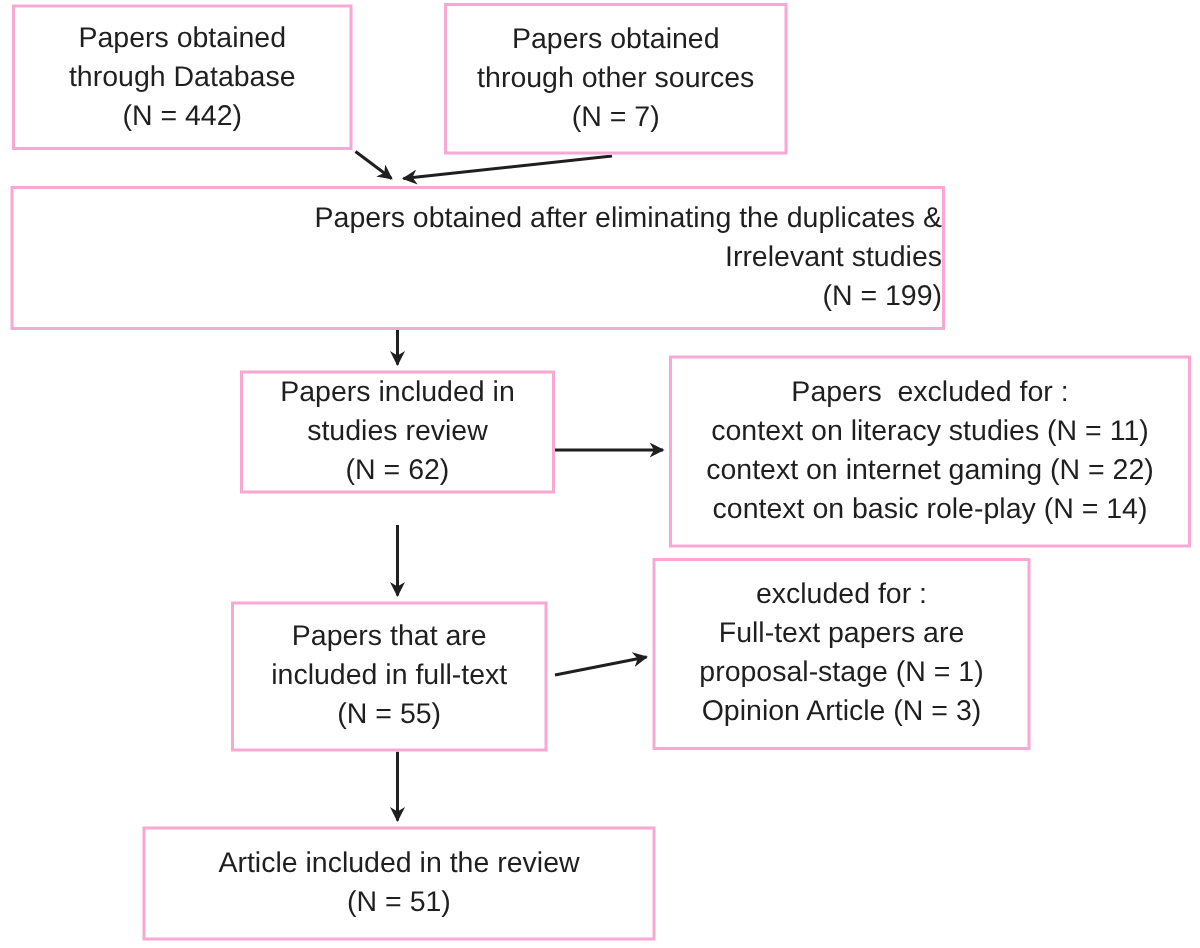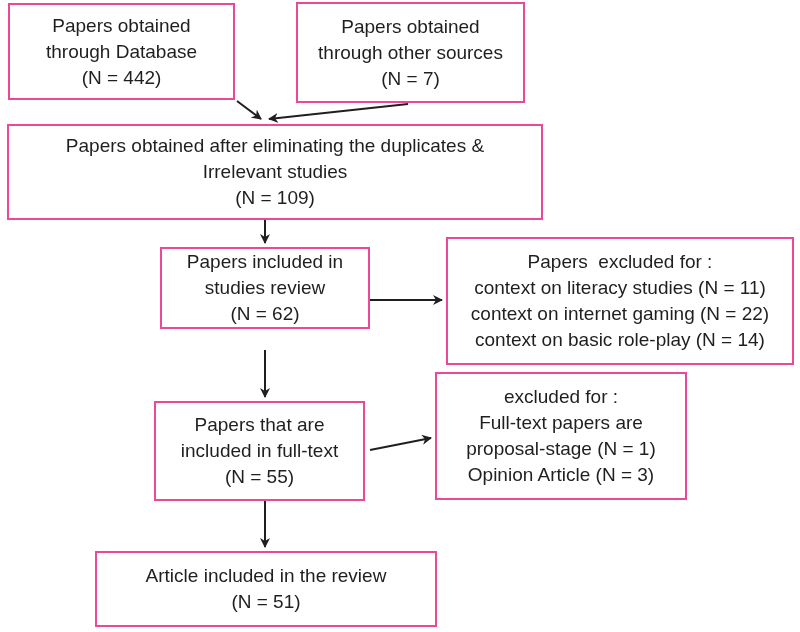--- a/index.html
+++ b/index.html
@@ -12,37 +12,37 @@
     width: 800px;
     height: 632px;
     background: #ffffff;
     font-family: "Liberation Sans", sans-serif;
     color: #1f1f1f;
     overflow: hidden;
   }
   .box {
     position: absolute;
     box-sizing: border-box;
-    border: 2px solid #ec4899;
+    border: 2px solid #f9a8d4;
     background: #ffffff;
     display: flex;
     flex-direction: column;
     align-items: center;
     justify-content: center;
     text-align: center;
     font-size: 19px;
     line-height: 26px;
   }
   .line {
     white-space: pre-wrap;
   }
   
   #box-database            { left: 8px;   top: 3px;   width: 227px; height: 97px;  }
   #box-other-sources       { left: 296px; top: 2px;   width: 229px; height: 101px; }
-  #box-deduplicated        { left: 7px;   top: 124px; width: 536px; height: 96px;  }
+  #box-deduplicated        { left: 7px;   top: 124px; width: 623px; height: 96px; align-items: flex-end;  }
   #box-abstract-review     { left: 160px; top: 247px; width: 210px; height: 82px; }
   #box-excluded-abstract   { left: 446px; top: 237px; width: 348px; height: 128px; }
   #box-full-text           { left: 154px; top: 401px; width: 211px; height: 100px; }
   #box-excluded-full-text  { left: 435px; top: 372px; width: 252px; height: 128px; }
   #box-review              { left: 95px;  top: 551px; width: 342px; height: 76px;  }
   #arrow-layer {
     position: absolute;
     left: 0; top: 0;
     width: 800px;
     height: 632px;
@@ -81,21 +81,21 @@
 
   <div class="box" id="box-other-sources">
     <div class="line">Papers obtained</div>
     <div class="line">through other sources</div>
     <div class="line">(N = 7)</div>
   </div>
 
   <div class="box" id="box-deduplicated">
     <div class="line">Papers obtained after eliminating the duplicates &amp;</div>
     <div class="line">Irrelevant studies</div>
-    <div class="line">(N = 109)</div>
+    <div class="line">(N = 199)</div>
   </div>
 
   <div class="box" id="box-abstract-review">
     <div class="line">Papers included in</div>
     <div class="line">studies review</div>
     <div class="line">(N = 62)</div>
   </div>
 
   <div class="box" id="box-excluded-abstract">
     <div class="line">Papers  excluded for :</div>

